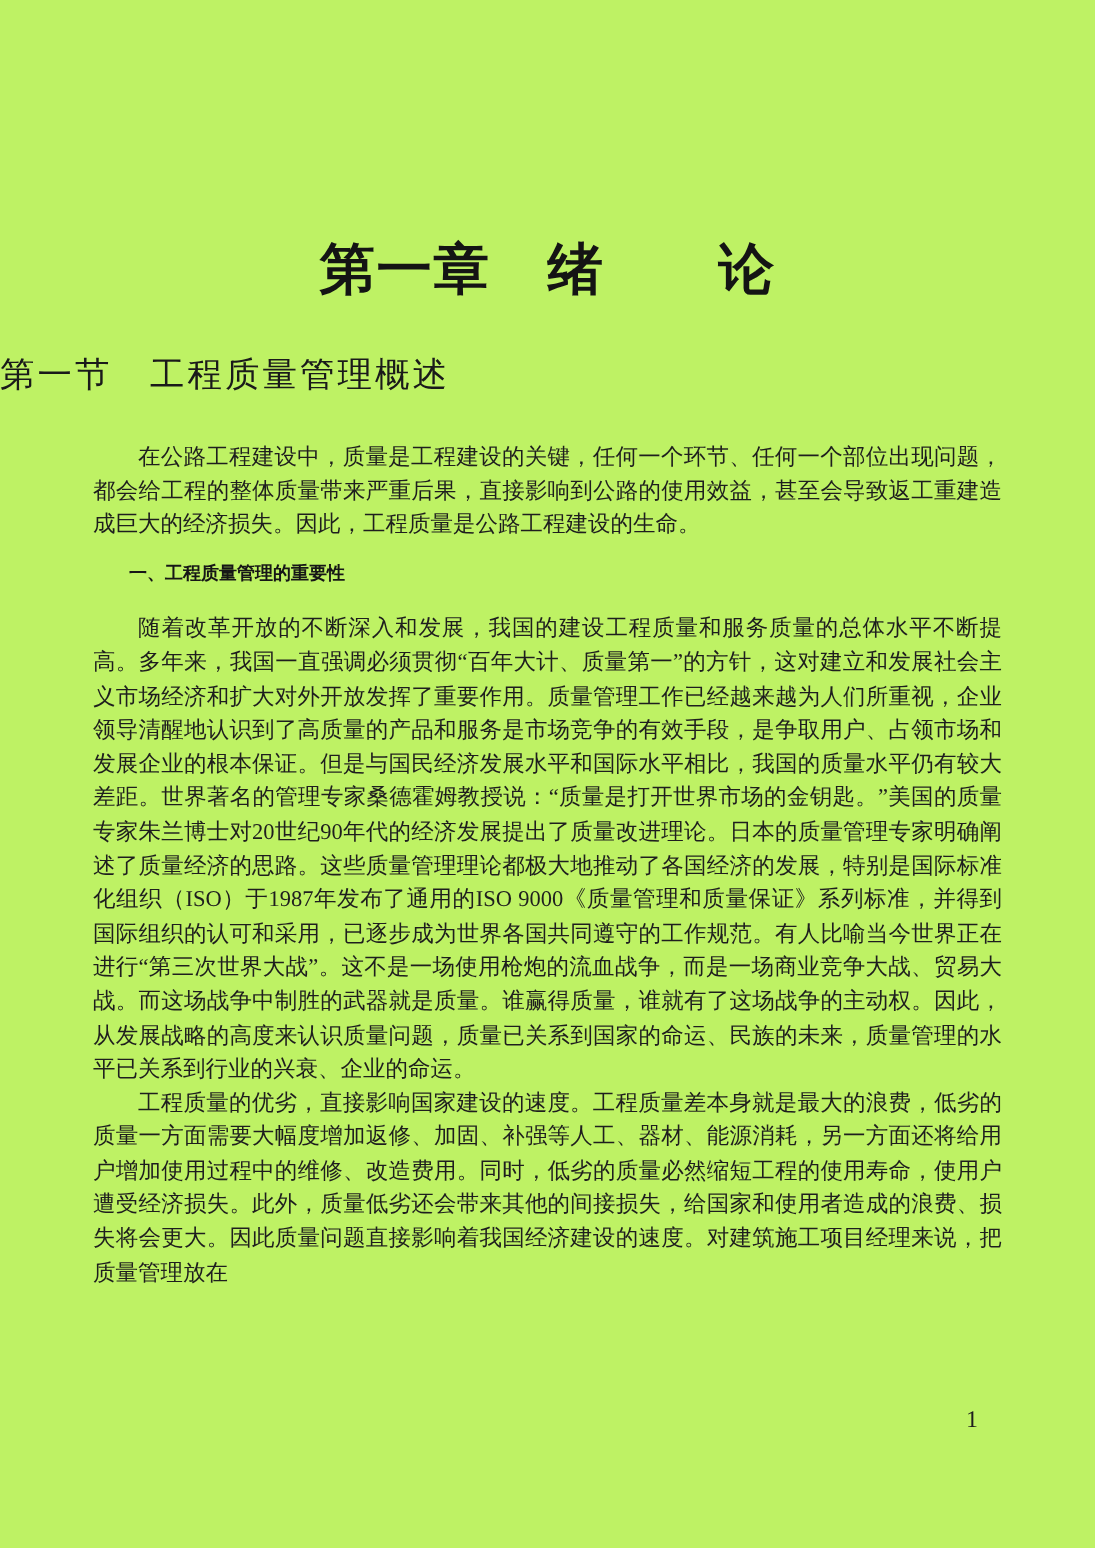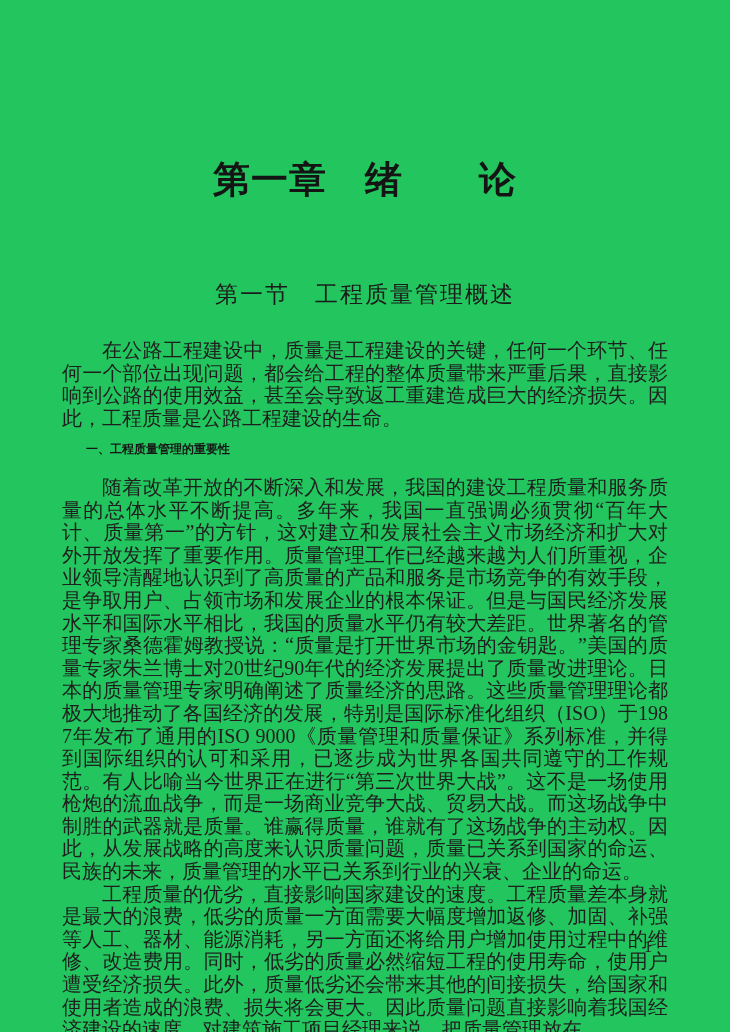--- a/index.html
+++ b/index.html
@@ -4,56 +4,55 @@
 <style>
   html, body {
     margin: 0;
     padding: 0;
     background: #ffffff;
   }
   .page {
     position: relative;
     width: 730px;
     height: 1032px;
-    background: #22c55e;
+    background: #bef264;
     color: #1e1e1e;
     overflow: hidden;
     box-sizing: border-box;
   }
   .chapter-title {
     margin: 0;
     padding-top: 158px;
     text-align: center;
     font-family: "Liberation Sans", "DejaVu Sans", sans-serif;
     font-weight: 700;
     font-size: 37px;
     line-height: 44px;
     letter-spacing: 1px;
     color: #141414;
     white-space: pre;
   }
   .section-title {
-    margin: 79px 0 0 0;
-    text-align: center;
+    margin: 34px 0 0 0;
     font-family: "Liberation Serif", "DejaVu Serif", serif;
     font-weight: 400;
     font-size: 23px;
     line-height: 28px;
     letter-spacing: 2px;
     color: #1a1a1a;
     white-space: pre;
   }
   .text-column {
     margin: 30px 62px 0 62px;
     width: 606px;
   }
   .para {
     margin: 0;
     font-family: "Liberation Serif", "DejaVu Serif", serif;
-    font-size: 20px;
+    font-size: 15px;
     line-height: 22.6px;
     text-align: justify;
     text-indent: 2em;
     color: #1e1e1e;
     word-break: break-all;
   }
   .sub-heading {
     margin: 9px 0 15px 0;
     font-family: "Liberation Sans", "DejaVu Sans", sans-serif;
     font-weight: 700;

